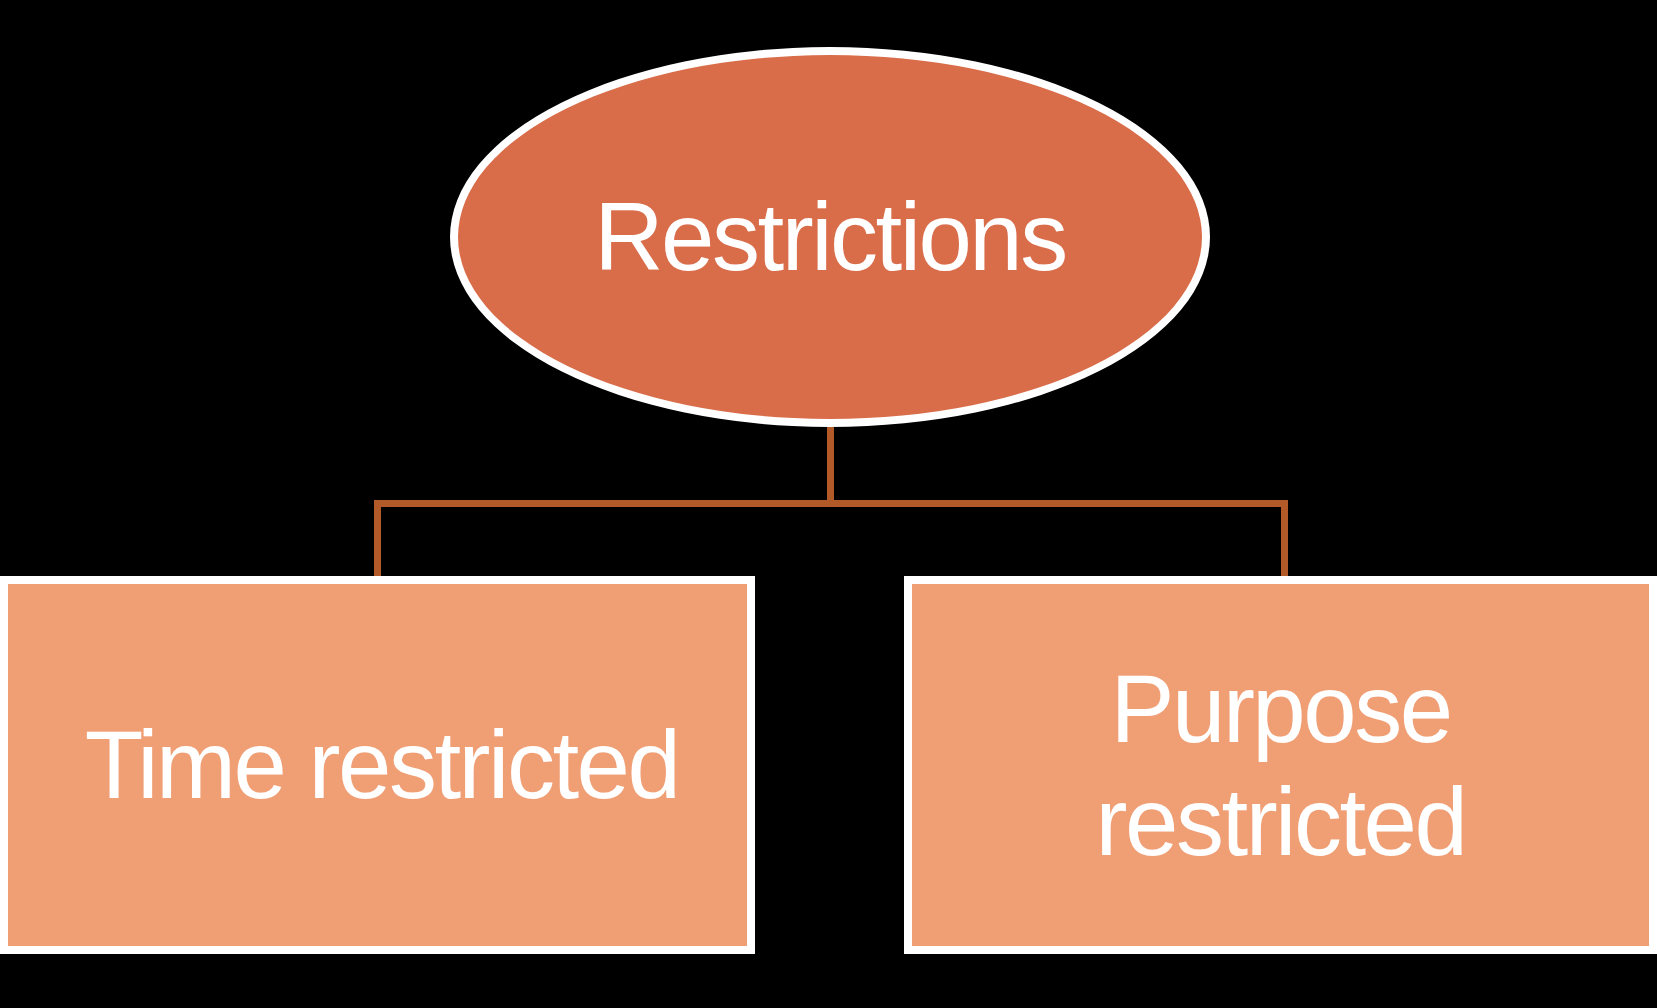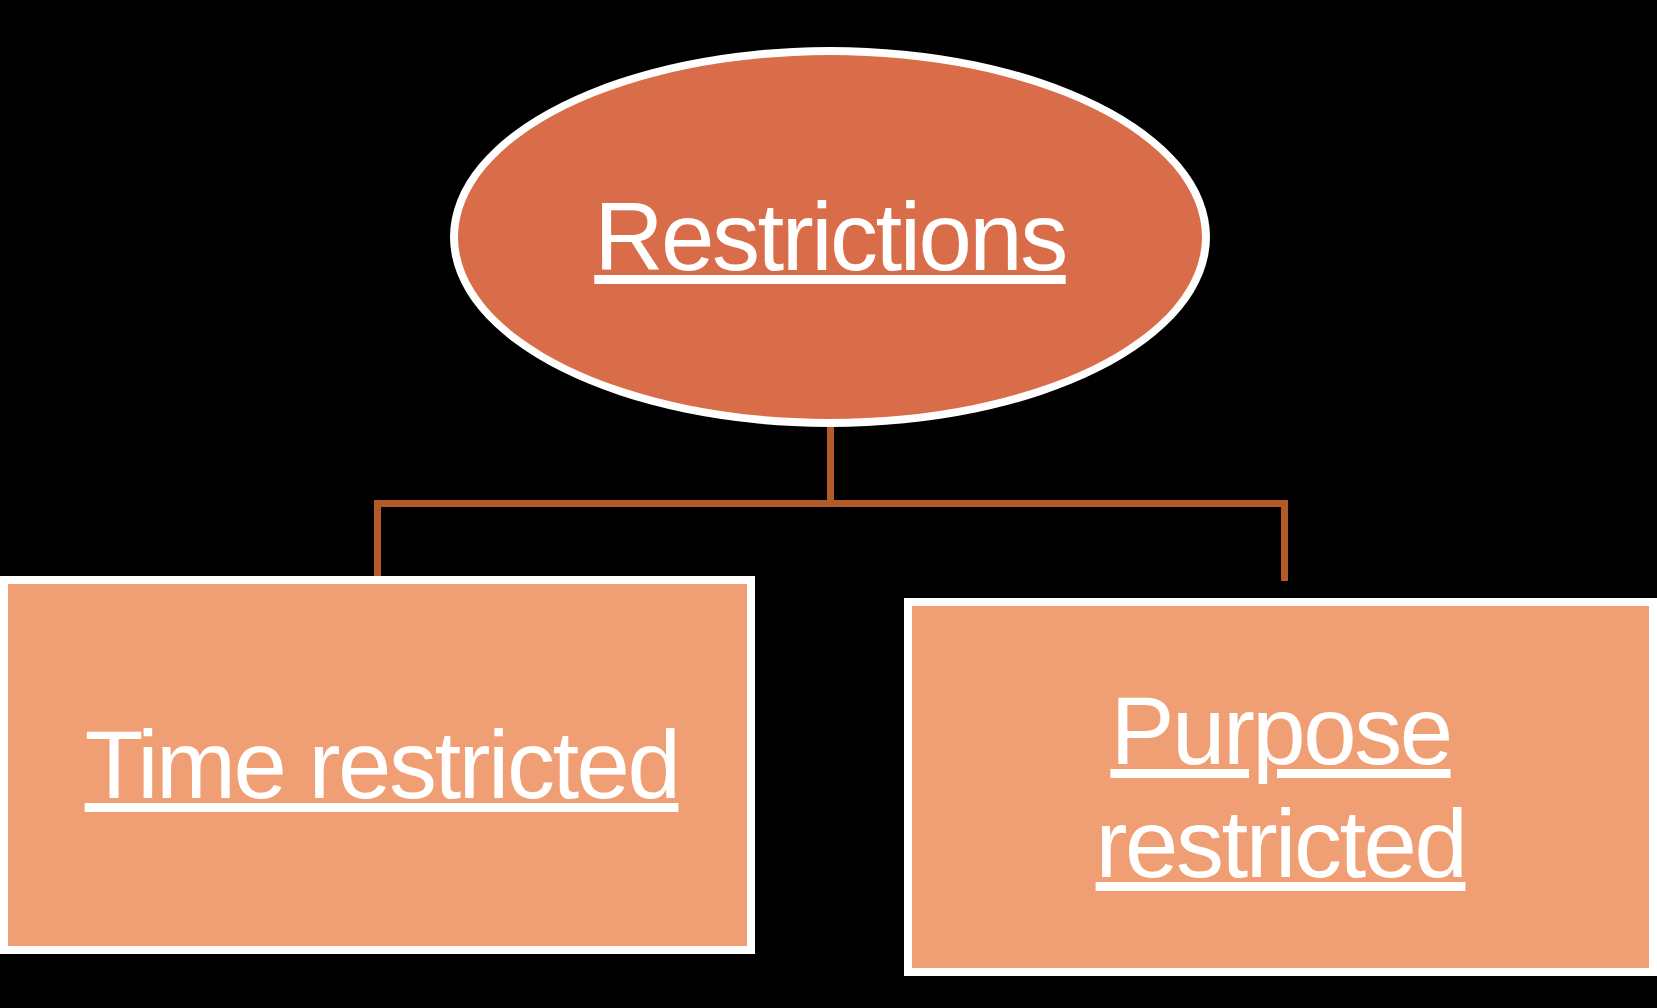--- a/index.html
+++ b/index.html
@@ -55,25 +55,23 @@
     top: 576px;
     width: 755px;
     height: 378px;
   }
   .node-right {
     left: 904px;
     top: 576px;
     width: 753px;
     height: 378px;
     padding: 0 44px;
-    margin-top: 22px;
   }
   .node-label {
     display: block;
-    text-decoration: underline;
   }
 </style>
 </head>
 <body>
 
 <div class="stage">
 
   <div class="connector conn-stem" style="background-color: rgb(178, 90, 40);"></div>
   <div class="connector conn-hbar" style="background-color: rgb(178, 90, 40);"></div>
   <div class="connector conn-drop-l" style="background-color: rgb(178, 90, 40);"></div>

